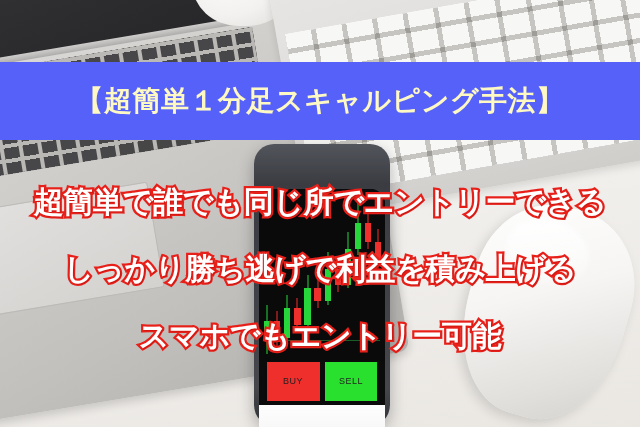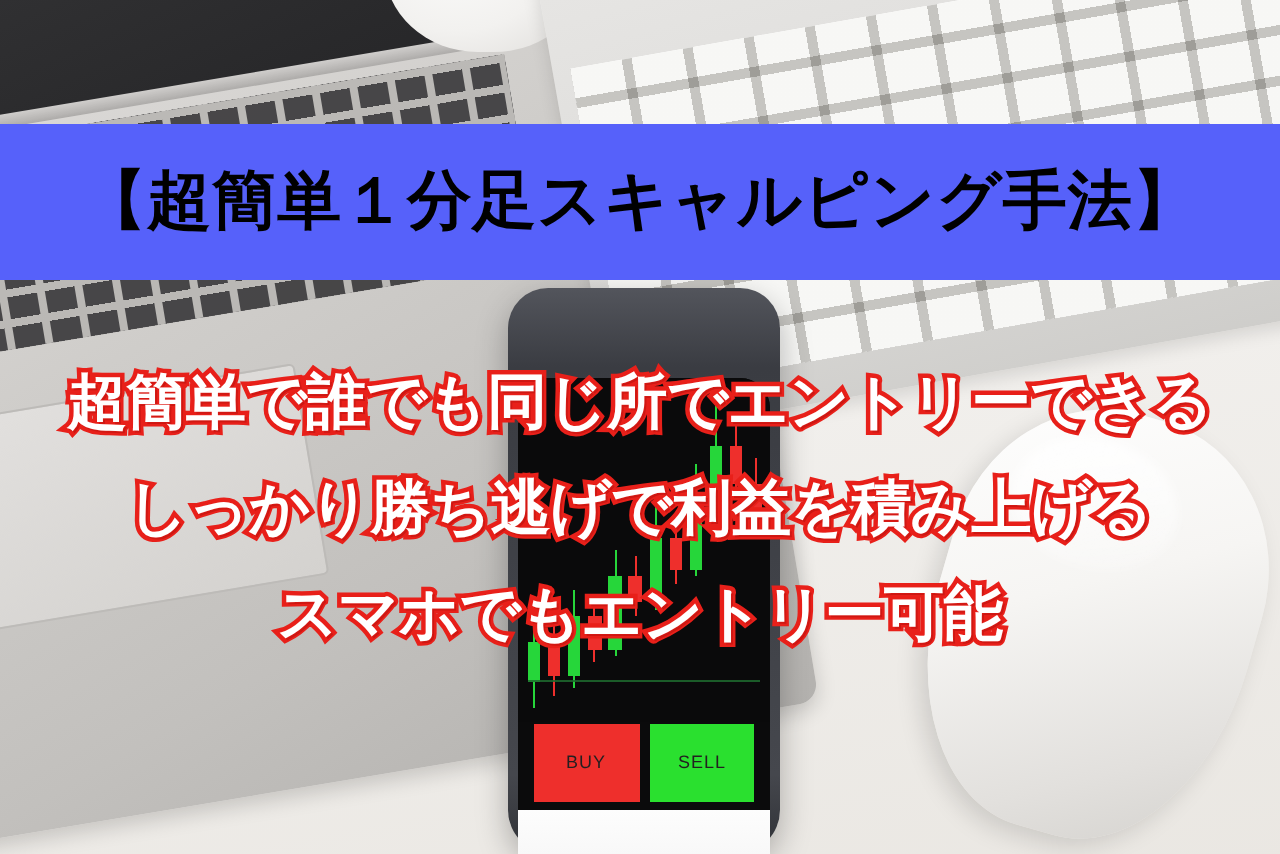--- a/index.html
+++ b/index.html
@@ -254,39 +254,39 @@
     left: 0;
     top: 62px;
     width: 640px;
     height: 78px;
     background: #5661fa;
     display: flex;
     align-items: center;
     justify-content: center;
   }
   .title-text {
-    color: #000000;
-    font-size: 32px;
+    color: #fef9c3;
+    font-size: 28px;
     font-weight: bold;
     letter-spacing: 0.5px;
     white-space: nowrap;
     font-family: "DejaVu Sans", "Liberation Sans", sans-serif;
     text-align: right;
   }
 
   
   .lines {
     position: absolute;
     left: 0;
     top: 176px;
     width: 640px;
     display: flex;
     flex-direction: column;
     align-items: center;
-    gap: 2px;
+    gap: 16px;
   }
   .line {
     color: #ffffff;
     font-size: 30px;
     font-weight: bold;
     line-height: 51px;
     white-space: nowrap;
     letter-spacing: -0.3px;
     font-family: "DejaVu Sans", "Liberation Sans", sans-serif;
     -webkit-text-stroke: 4.5px #e8201a;

